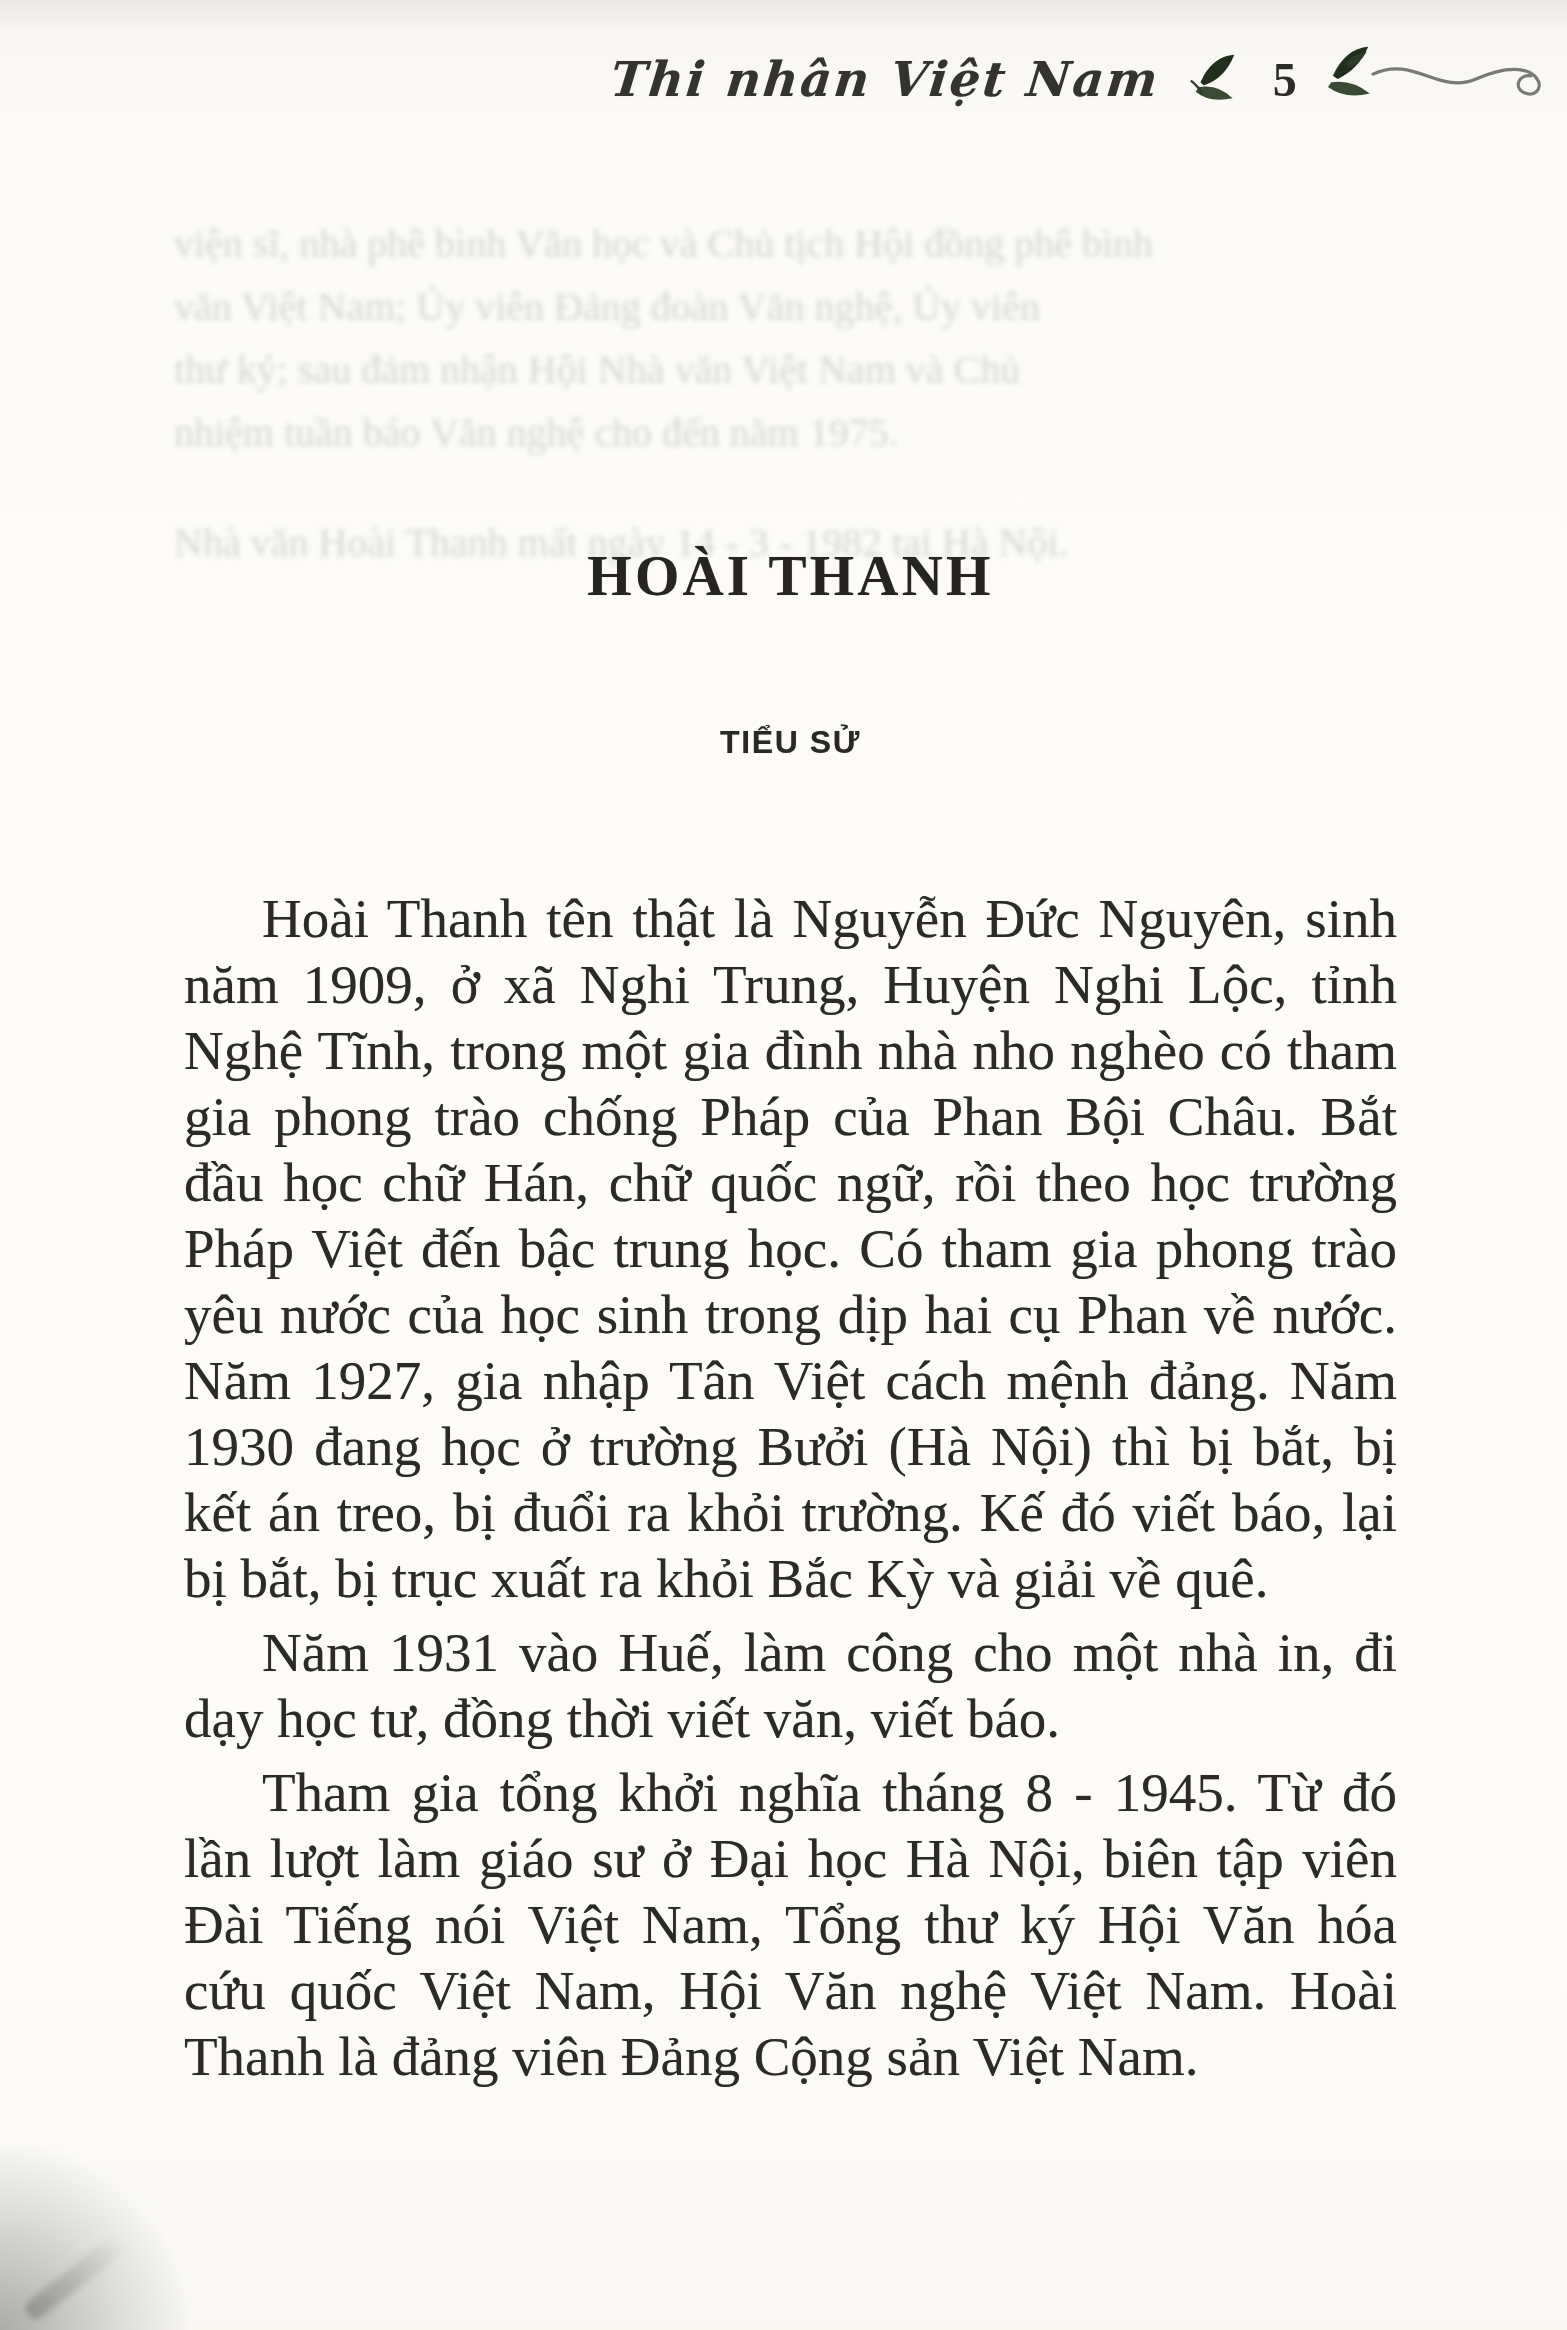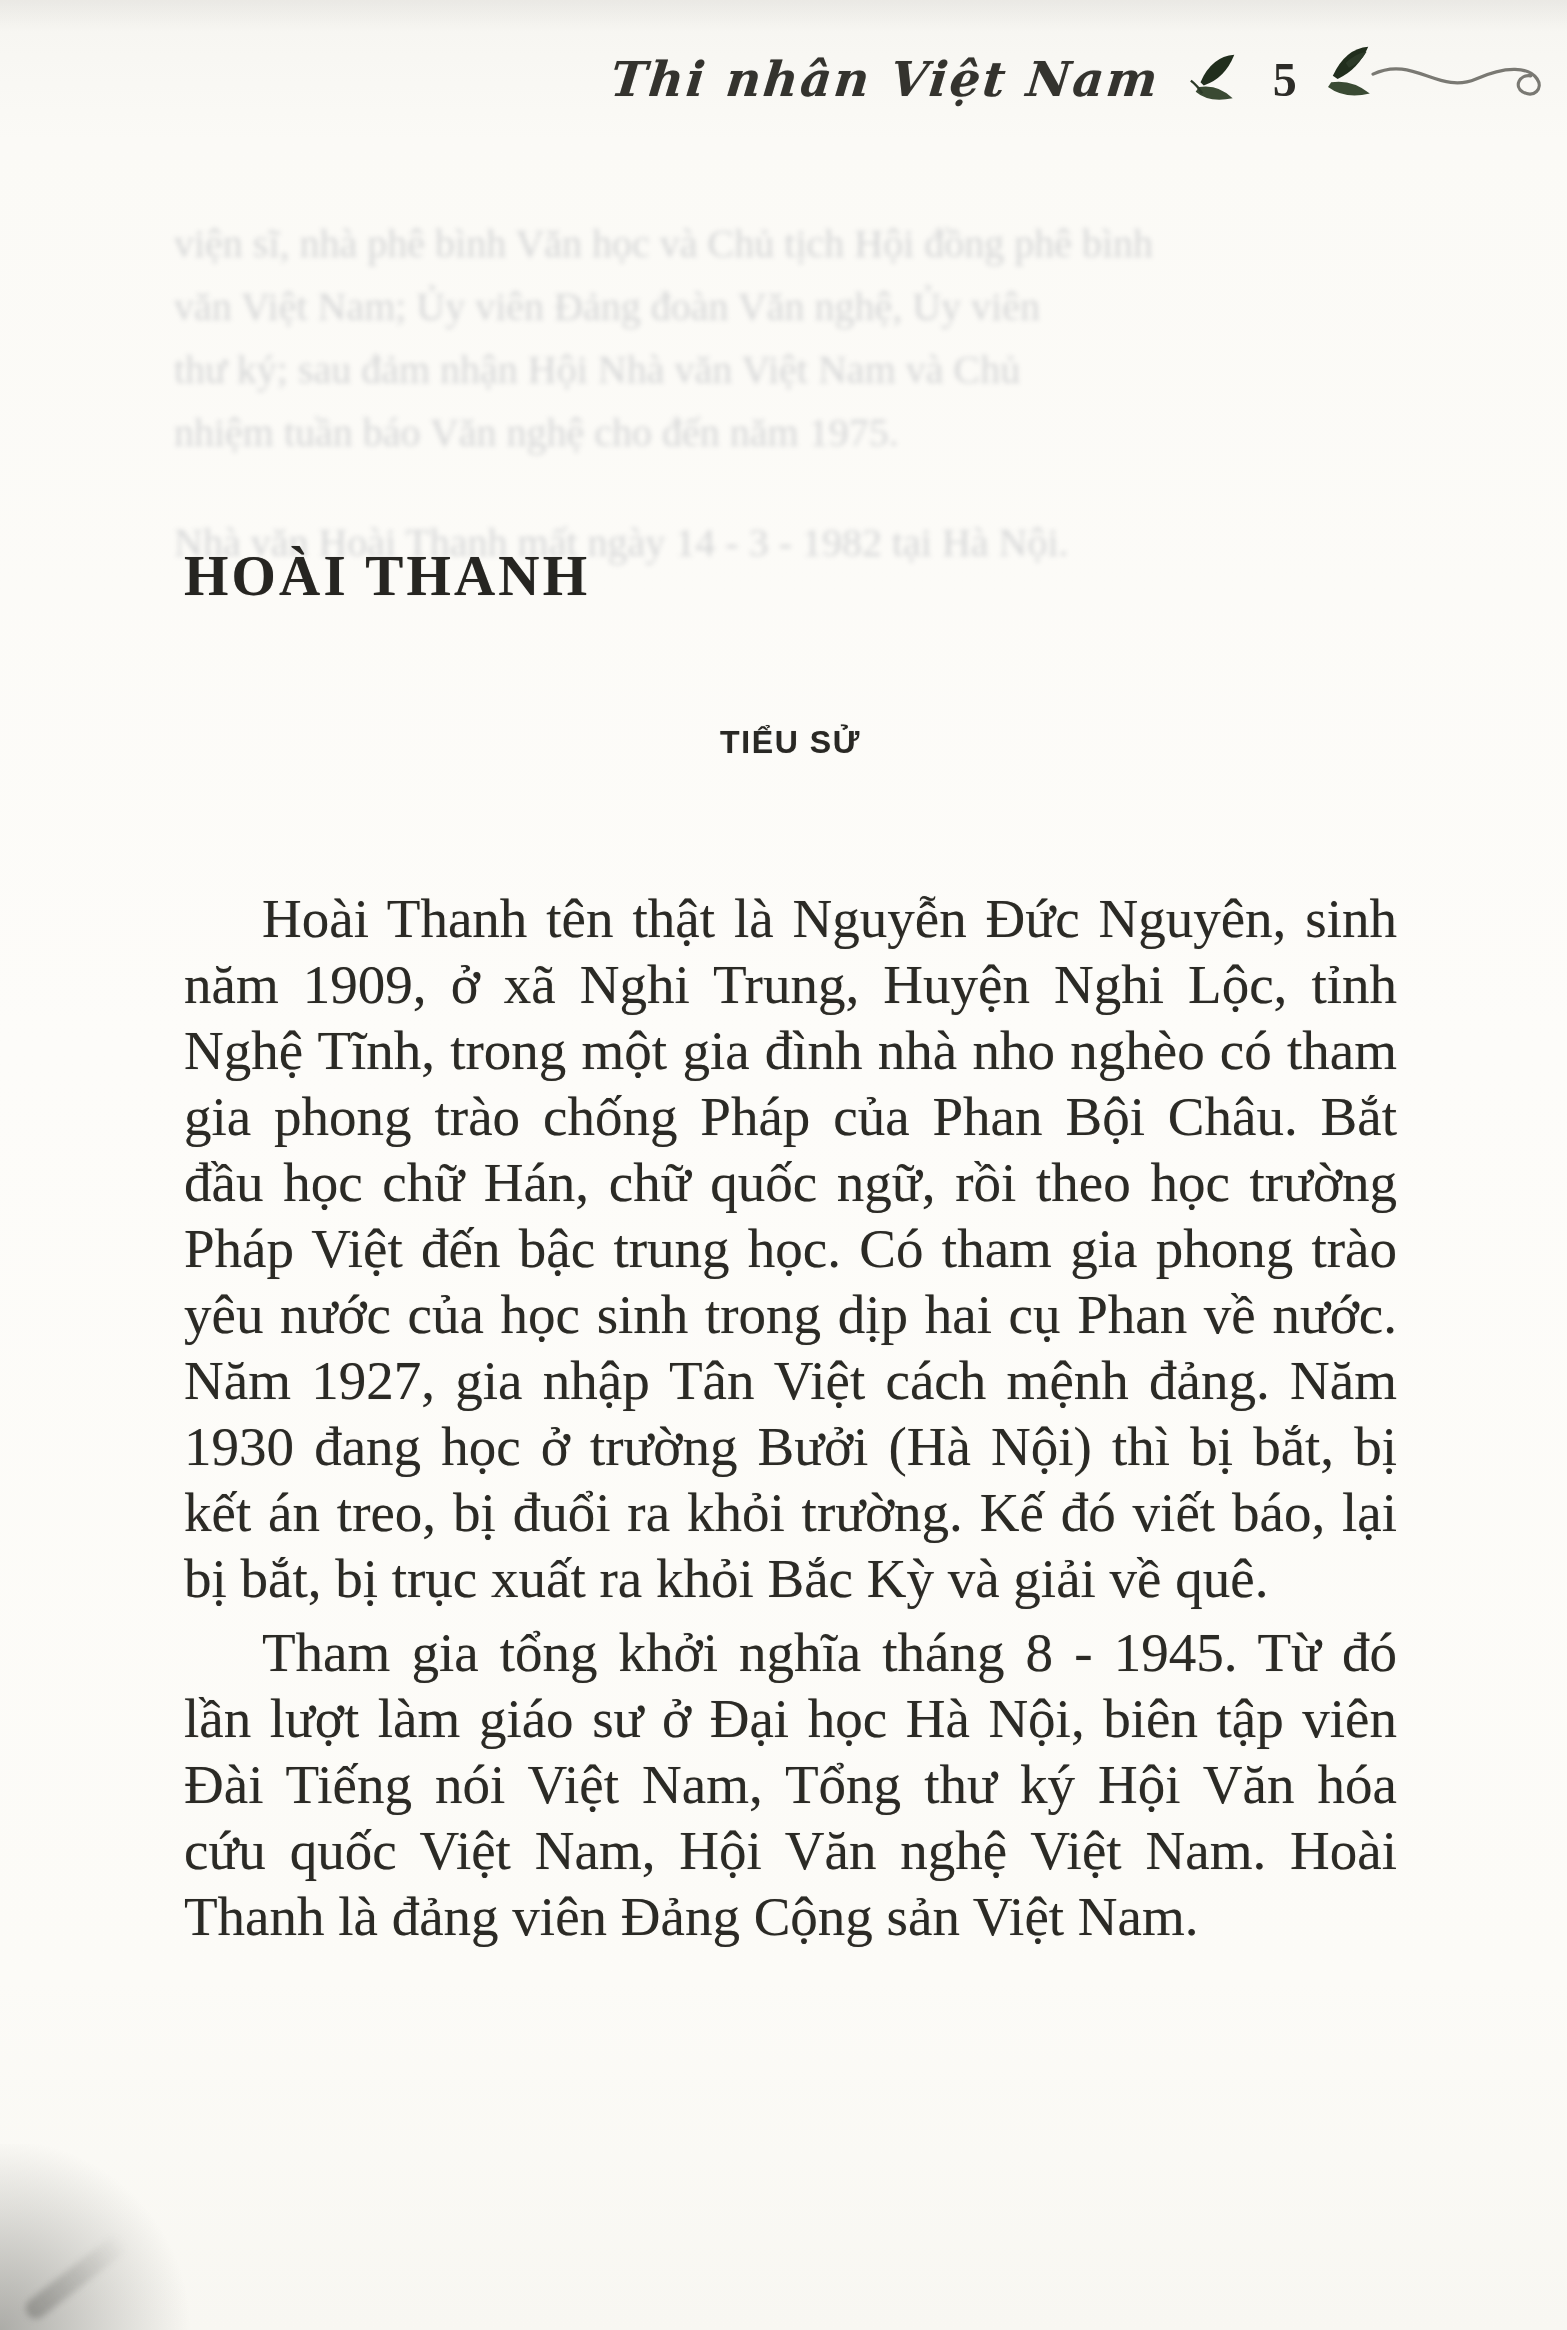--- a/index.html
+++ b/index.html
@@ -68,21 +68,21 @@
   .bleed-line { white-space: nowrap; overflow: hidden; }
   .bleed-gap { height: 47px; }
 
   
   .main-title {
     position: absolute;
     top: 543px;
     left: 184px;
     right: 171px;
     margin: 0;
-    text-align: left;
+    text-align: center;
     font-family: "Liberation Serif", "DejaVu Serif", serif;
     font-weight: 700;
     font-size: 57px;
     letter-spacing: 3.2px;
     color: #262521;
     text-shadow: 0 0 0.8px rgba(40,40,36,0.45);
   }
   .section-heading {
     position: absolute;
     top: 716px;
@@ -183,20 +183,21 @@
     <div class="bleed-gap"></div>
     <div class="bleed-line">Nhà văn Hoài Thanh mất ngày 14 - 3 - 1982 tại Hà Nội.</div>
   </div>
 
   <h1 class="main-title">HOÀI THANH</h1>
 
   <h2 class="section-heading">TIỂU SỬ</h2>
 
   <div class="body-text">
     <p>Hoài Thanh tên thật là Nguyễn Đức Nguyên, sinh năm 1909, ở xã Nghi Trung, Huyện Nghi Lộc, tỉnh Nghệ Tĩnh, trong một gia đình nhà nho nghèo có tham gia phong trào chống Pháp của Phan Bội Châu. Bắt đầu học chữ Hán, chữ quốc ngữ, rồi theo học trường Pháp Việt đến bậc trung học. Có tham gia phong trào yêu nước của học sinh trong dịp hai cụ Phan về nước. Năm 1927, gia nhập Tân Việt cách mệnh đảng. Năm 1930 đang học ở trường Bưởi (Hà Nội) thì bị bắt, bị kết án treo, bị đuổi ra khỏi trường. Kế đó viết báo, lại bị bắt, bị trục xuất ra khỏi Bắc Kỳ và giải về quê.</p>
+    <p>Năm 1931 vào Huế, làm công cho một nhà in, đi dạy học tư, đồng thời viết văn, viết báo.</p>
     <p>Tham gia tổng khởi nghĩa tháng 8 - 1945. Từ đó lần lượt làm giáo sư ở Đại học Hà Nội, biên tập viên Đài Tiếng nói Việt Nam, Tổng thư ký Hội Văn hóa cứu quốc Việt Nam, Hội Văn nghệ Việt Nam. Hoài Thanh là đảng viên Đảng Cộng sản Việt Nam.</p>
   </div>
 
   <div class="corner-shadow"></div>
   <div class="corner-streak"></div>
 
 </div>
 
 
 </body></html>

